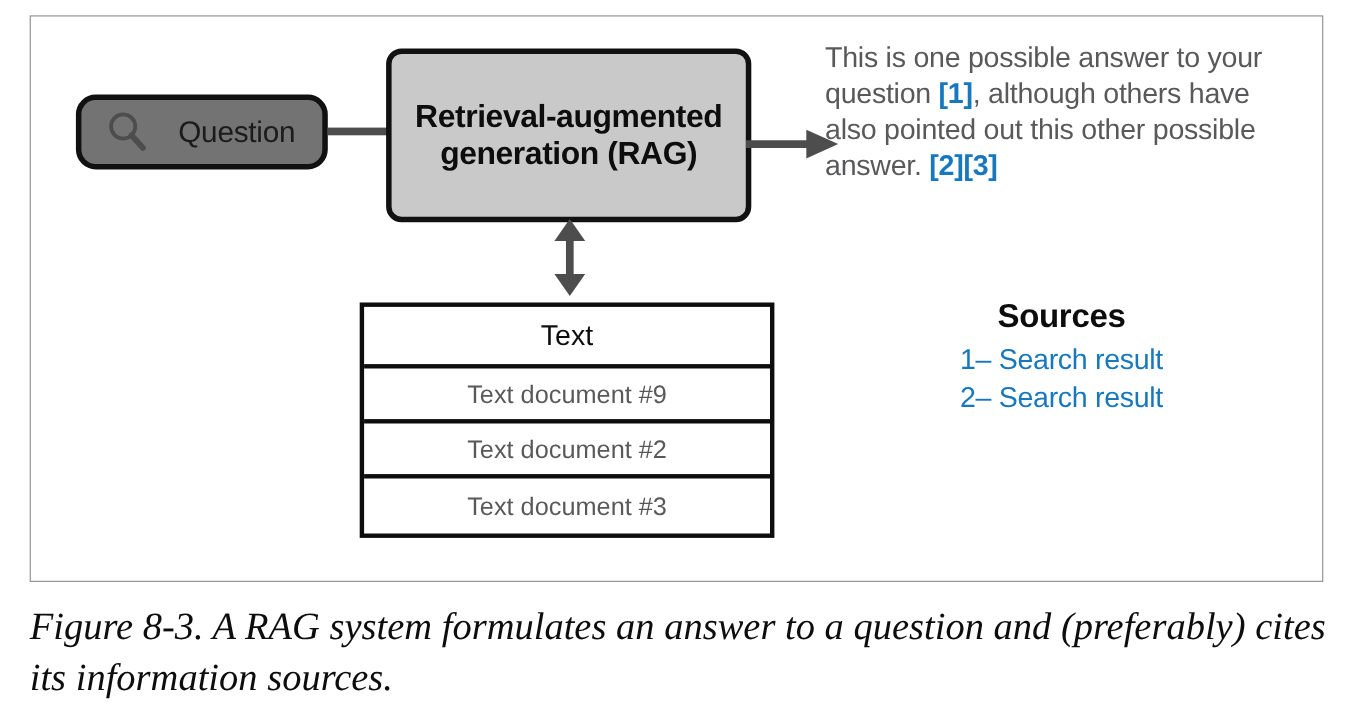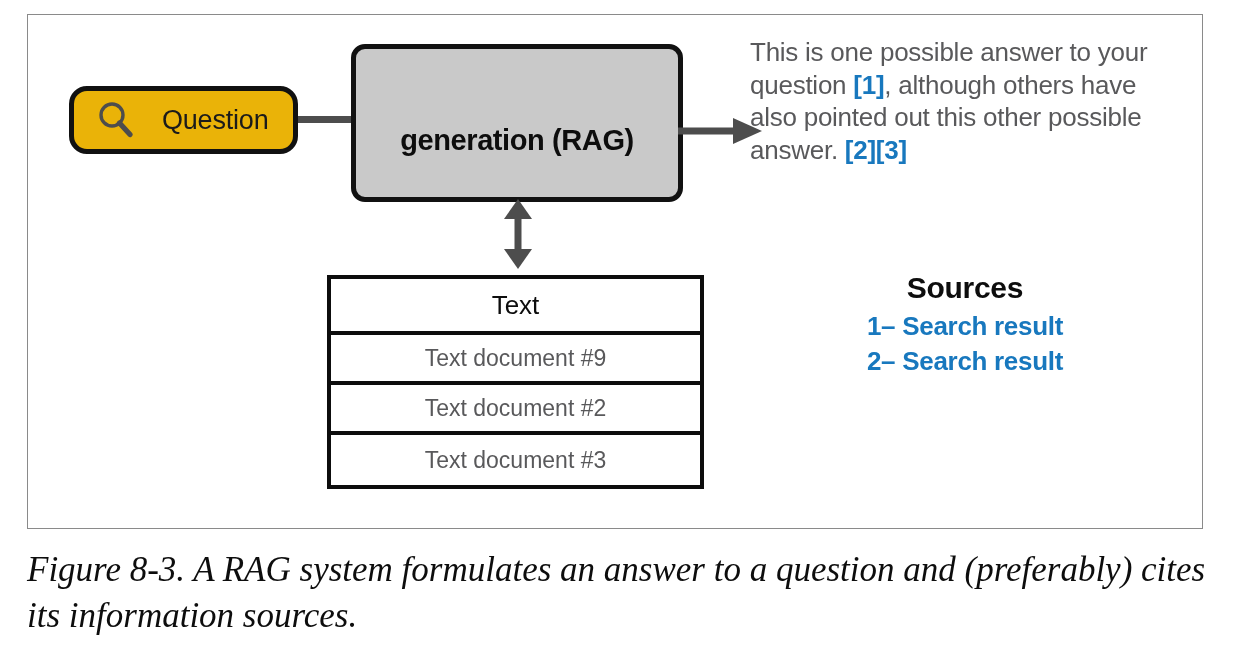--- a/index.html
+++ b/index.html
@@ -29,21 +29,21 @@
 
   
   #question-box {
     position: absolute;
     left: 41px;      
     top: 71px;       
     width: 229px;
     height: 68px;
     border: 5px solid #111111;
     border-radius: 18px;
-    background: #eab308;
+    background: #737373;
     box-sizing: border-box;
     display: flex;
     align-items: center;
     padding-left: 22px;
   }
   #question-box .q-icon {
     width: 40px;
     height: 40px;
     flex: 0 0 40px;
     display: block;
@@ -176,21 +176,21 @@
     left: 722px;
     top: 256px;      
     width: 430px;
     text-align: center;
   }
   #sources-list {
     margin-top: 4px;
   }
   #sources-list .source-item {
     font-size: 26px;
-    font-weight: 700;
+    font-weight: 400;
     color: #1878be;
     line-height: 1.38;
     letter-spacing: -0.3px;
   }
 
   
   #figure-caption {
     position: absolute;
     left: 27px;
     top: 547px;
@@ -212,21 +212,21 @@
       <circle cx="16" cy="15" r="11" fill="none" stroke="#4d4d4d" stroke-width="3.4"></circle>
       <line x1="23.5" y1="23" x2="34" y2="34.5" stroke="#4d4d4d" stroke-width="5.2" stroke-linecap="round"></line>
     </svg>
     <span class="q-label">Question</span>
   </div>
 
   <div id="connector-question-rag"></div>
 
   <div id="rag-box">
     <div class="rag-label">
-      <br>
+      <span>Retrieval-augmented</span><br>
       <span>generation (RAG)</span>
     </div>
   </div>
 
   <svg id="arrow-rag-result" viewBox="0 0 84 30">
     <line x1="0" y1="15" x2="58" y2="15" stroke="#4d4d4d" stroke-width="7"></line>
     <polygon points="55,2 84,15 55,28" fill="#4d4d4d"></polygon>
   </svg>
 
   <svg id="arrow-rag-table" viewBox="0 0 32 70">

